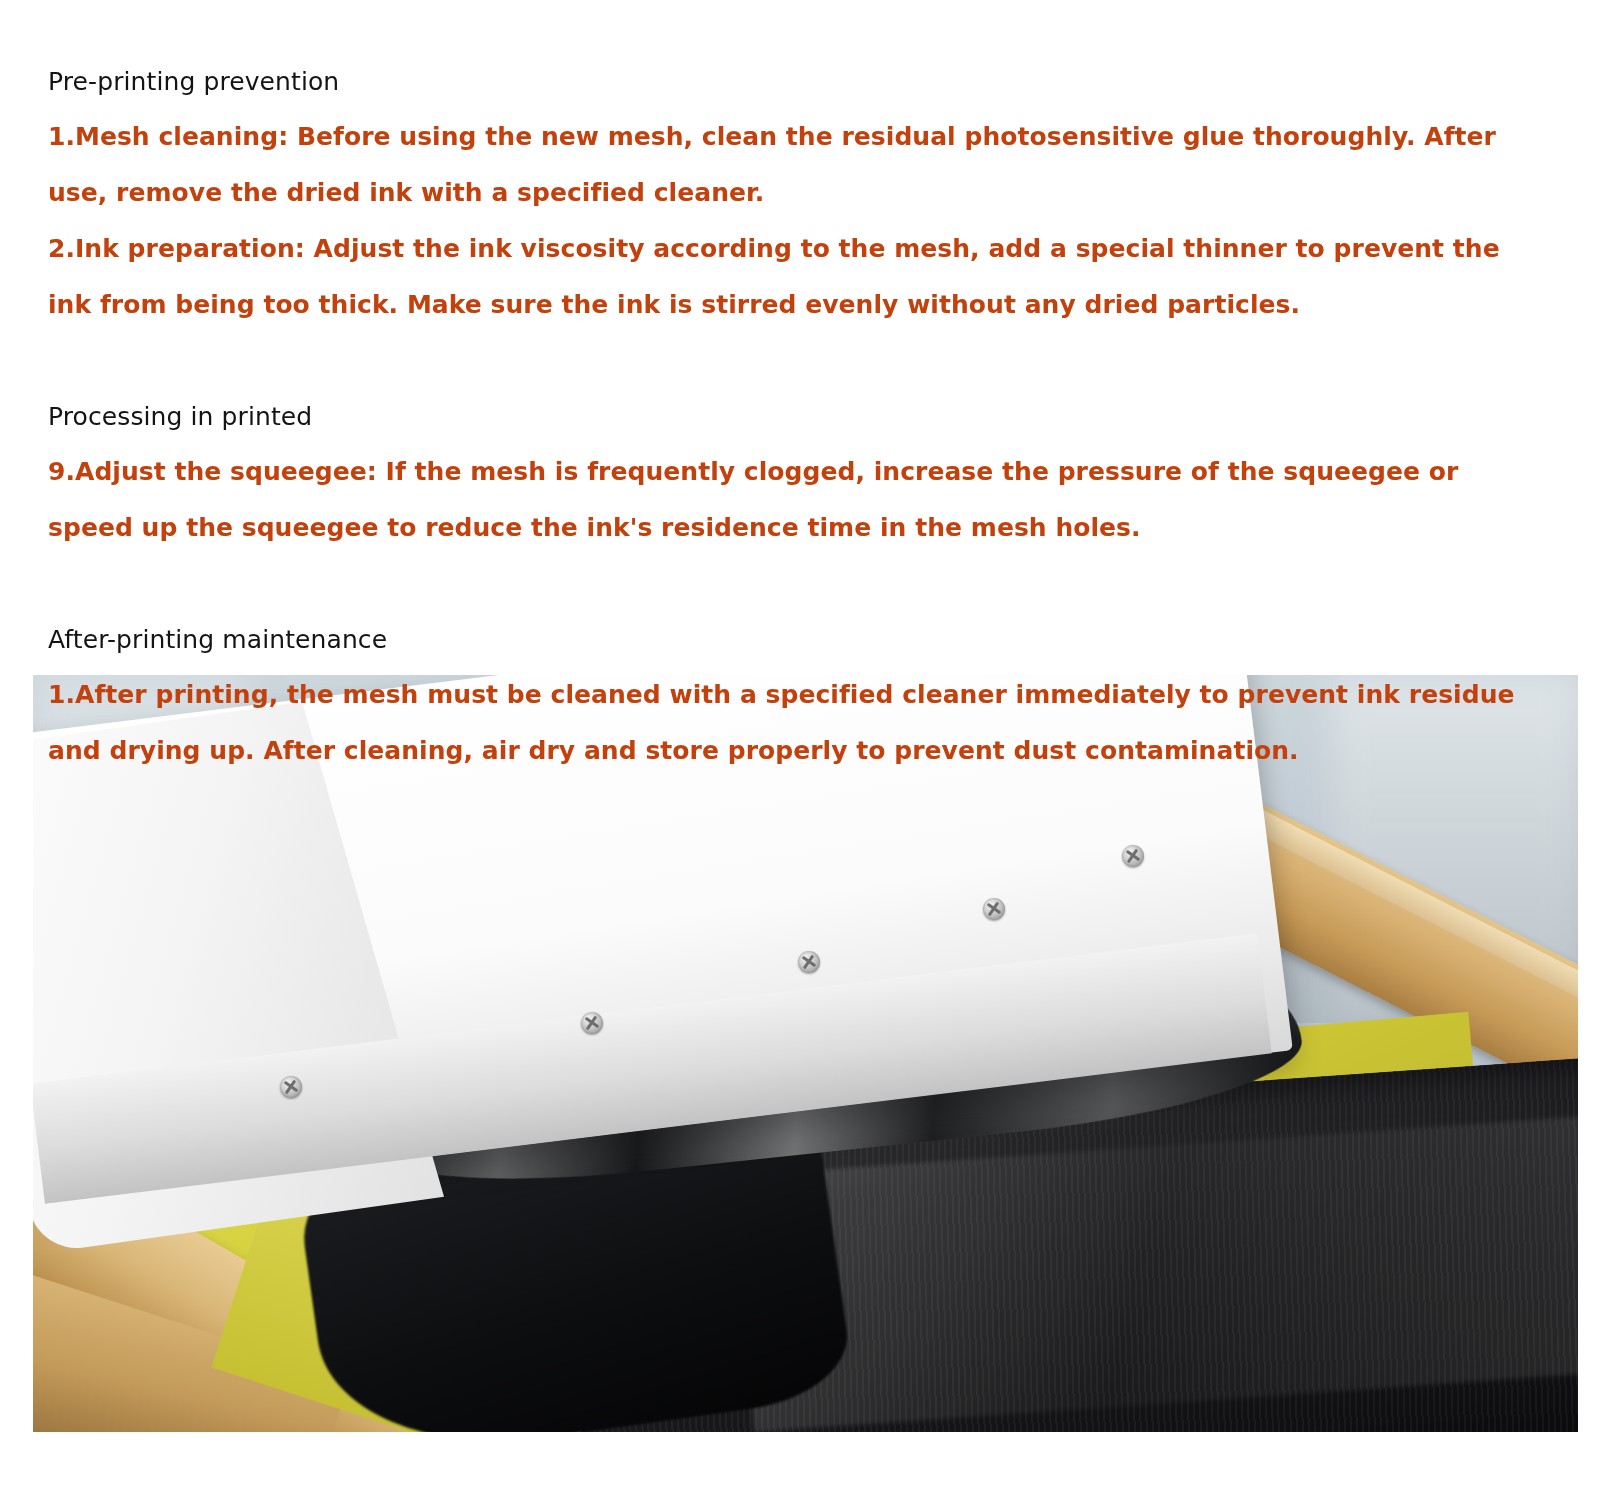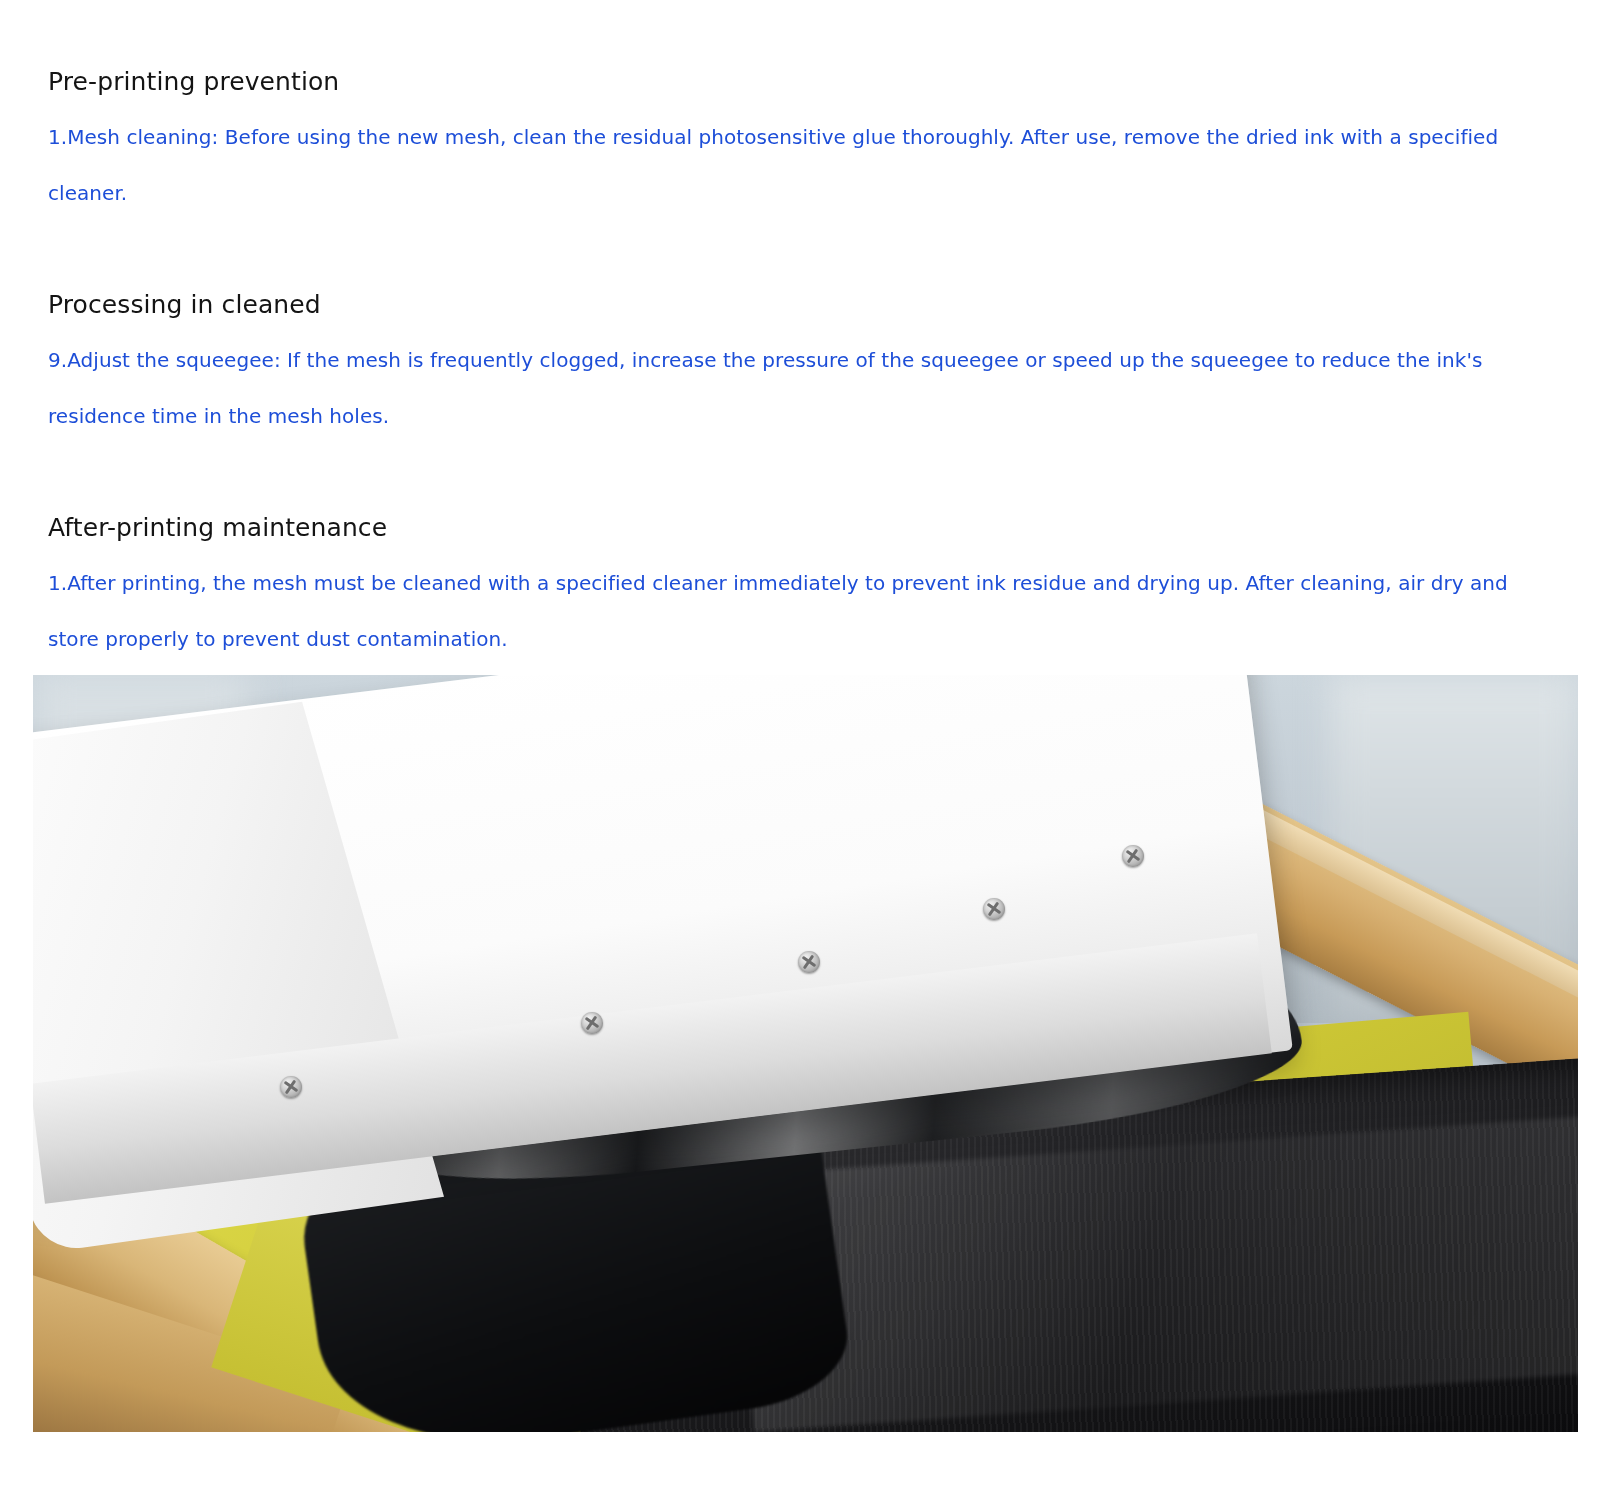--- a/index.html
+++ b/index.html
@@ -37,25 +37,25 @@
   .heading {
     font-size: 25px;
     line-height: 55px;
     font-weight: 400;
     letter-spacing: 0.1px;
     color: #141414;
     white-space: nowrap;
   }
 
   .para {
-    font-size: 20px;
+    font-size: 25px;
     line-height: 56px;
-    font-weight: 400;
+    font-weight: 700;
     letter-spacing: 0.05px;
-    color: #1d4ed8;
+    color: #c2410c;
   }
 
   .spacer { height: 56px; }
 
   
   .photo-wrap {
     position: absolute;
     left: 33px;
     top: 665px;
     width: 1545px;
@@ -327,26 +327,27 @@
       <div class="screw" style="left:61.5%; top:29.5%;"></div>
       <div class="screw" style="left:70.5%; top:22.5%;"></div>
     </div>
   </div>
 
   <div class="text-layer">
 
     <div class="section">
       <div class="heading">Pre-printing prevention</div>
       <div class="para">1.Mesh cleaning: Before using the new mesh, clean the residual photosensitive glue thoroughly. After use, remove the dried ink with a specified cleaner.</div>
+      <div class="para">2.Ink preparation: Adjust the ink viscosity according to the mesh, add a special thinner to prevent the ink from being too thick. Make sure the ink is stirred evenly without any dried particles.</div>
     </div>
 
     <div class="spacer"></div>
 
     <div class="section">
-      <div class="heading">Processing in cleaned</div>
+      <div class="heading">Processing in printed</div>
       <div class="para">9.Adjust the squeegee: If the mesh is frequently clogged, increase the pressure of the squeegee or speed up the squeegee to reduce the ink's residence time in the mesh holes.</div>
     </div>
 
     <div class="spacer"></div>
 
     <div class="section">
       <div class="heading">After-printing maintenance</div>
       <div class="para">1.After printing, the mesh must be cleaned with a specified cleaner immediately to prevent ink residue and drying up. After cleaning, air dry and store properly to prevent dust contamination.</div>
     </div>
 

